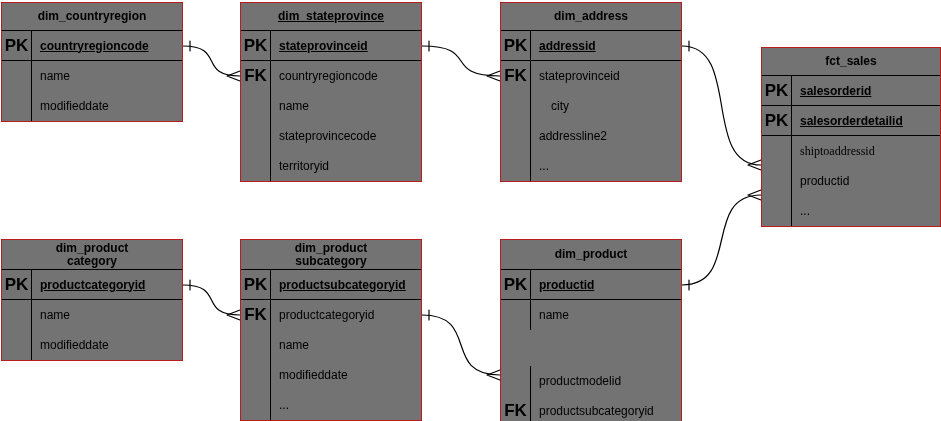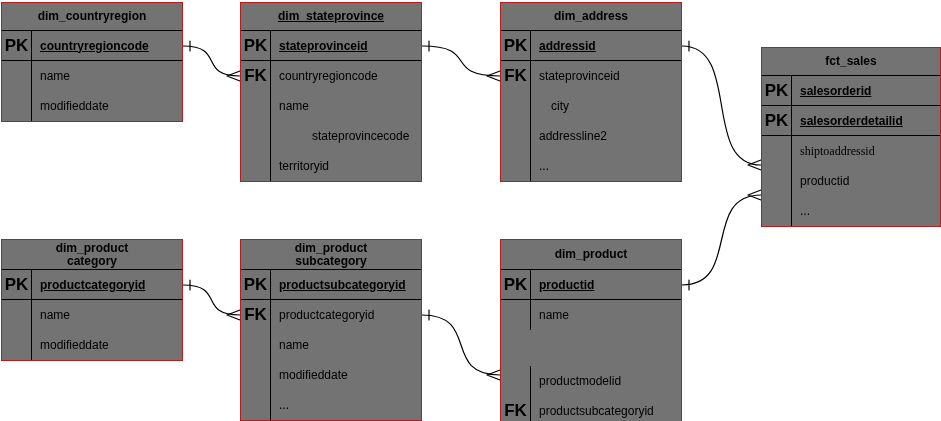--- a/index.html
+++ b/index.html
@@ -144,21 +144,21 @@
         <div class="row-field">stateprovinceid</div>
       </div>
       <div class="entity-row" style="height: 30px;">
         <div class="row-key">FK</div>
         <div class="row-field">countryregioncode</div>
       </div>
       <div class="entity-row" style="height: 30px;">
         <div class="row-key"></div>
         <div class="row-field">name</div>
       </div>
-      <div class="entity-row" style="height: 30px; gap: 33px;">
+      <div class="entity-row" style="height: 30px;">
         <div class="row-key"></div>
         <div class="row-field">stateprovincecode</div>
       </div>
       <div class="entity-row" style="height: 30px;">
         <div class="row-key"></div>
         <div class="row-field">territoryid</div>
       </div>
     </div>
     <div class="entity" style="left: 500px; top: 2px; width: 180px;">
       <div class="entity-title" style="height: 28px;">

